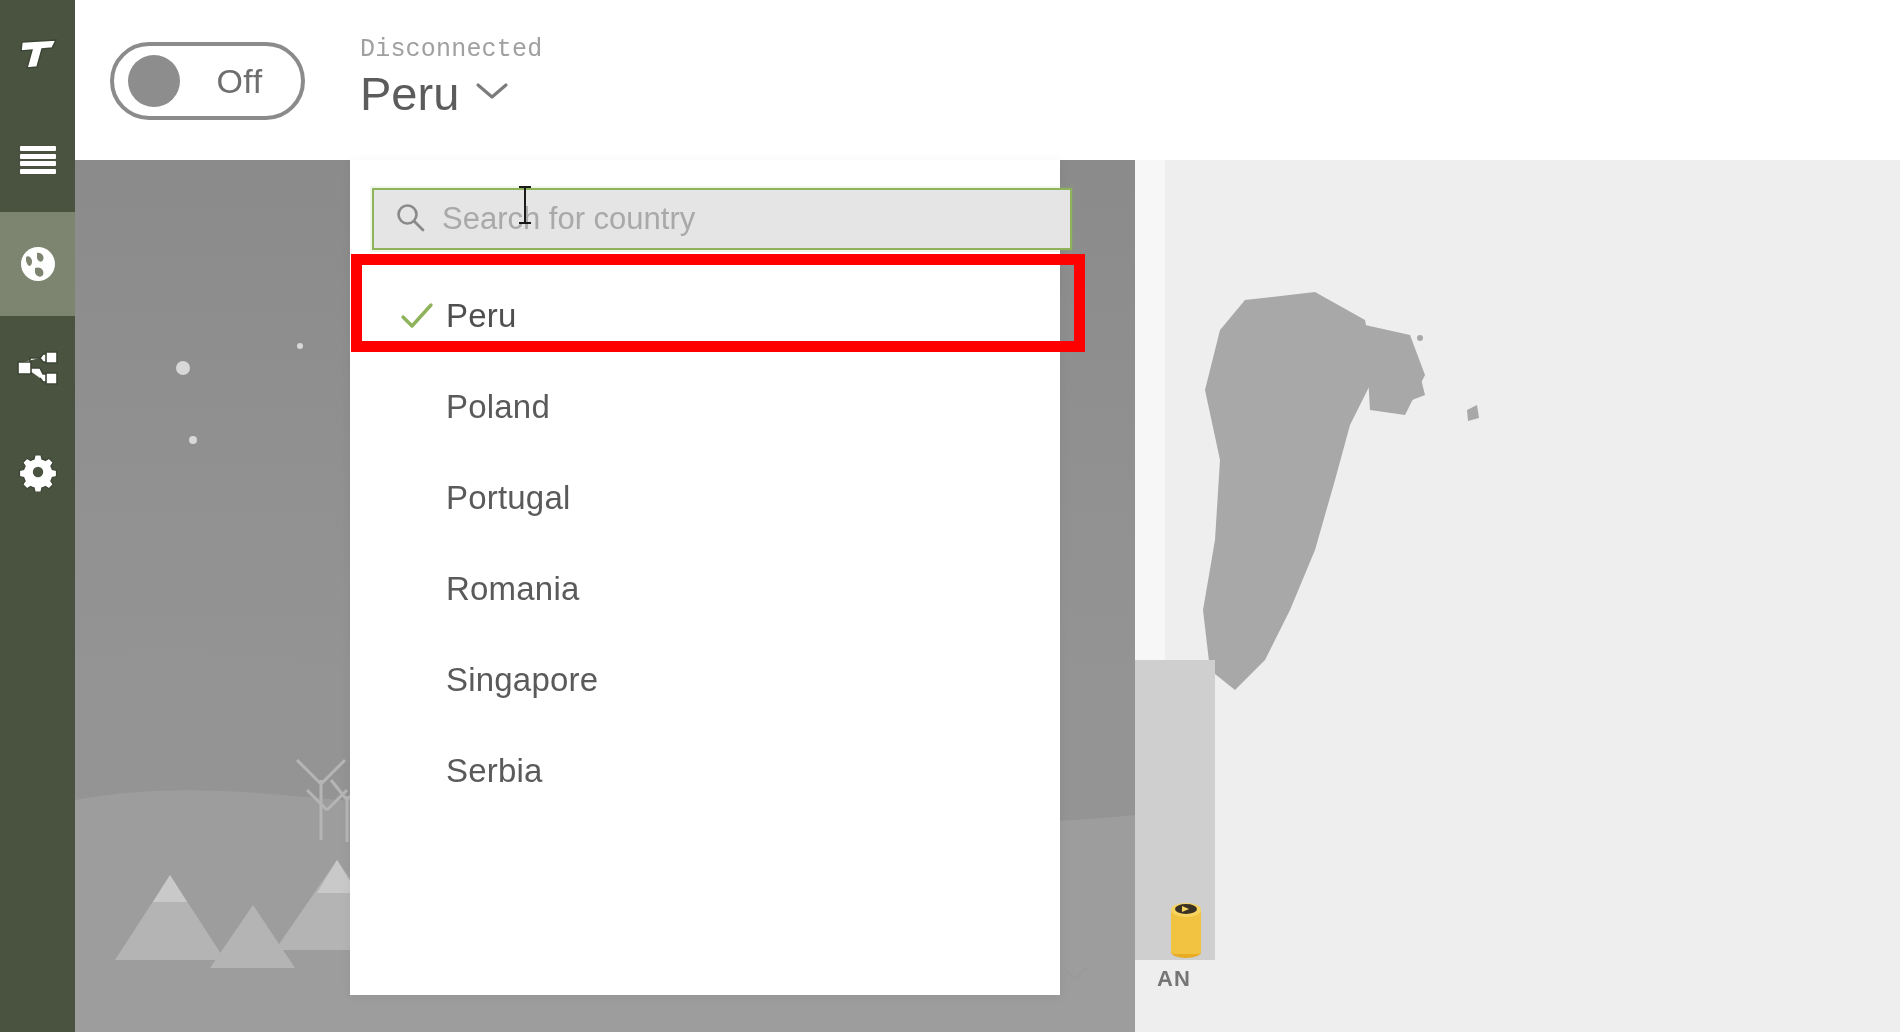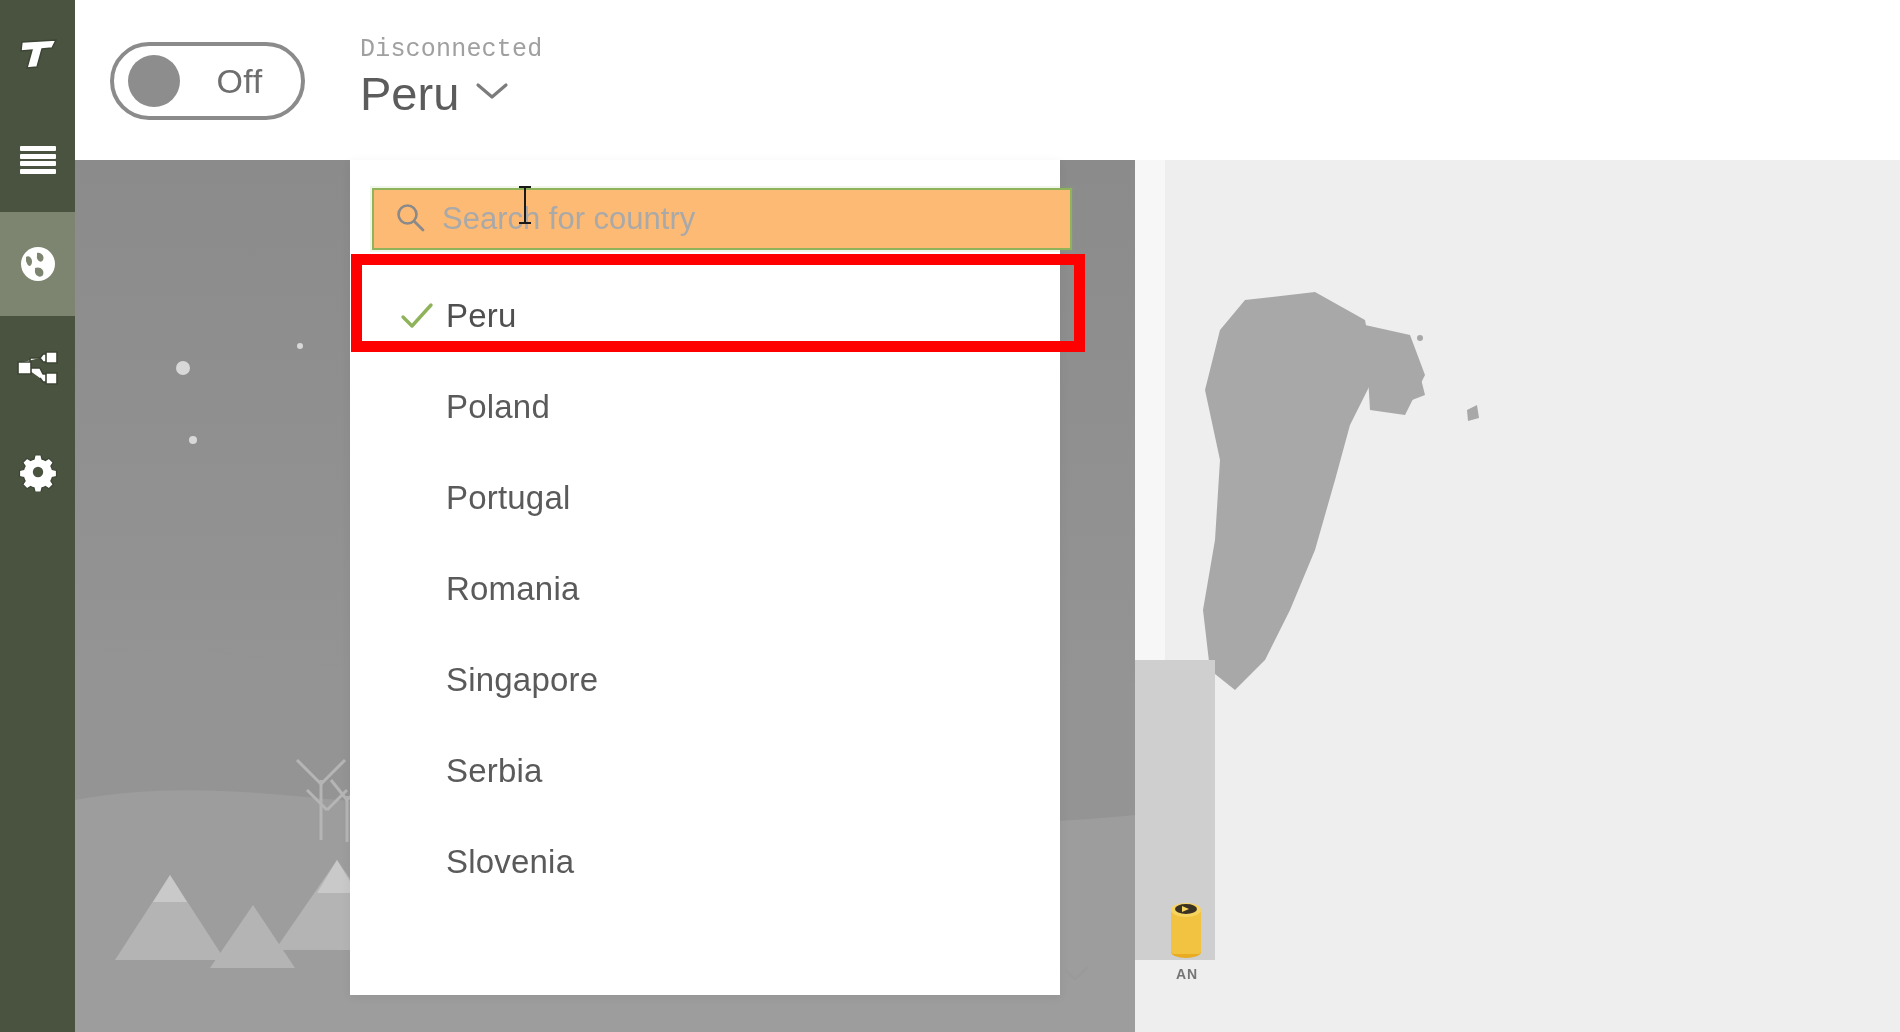--- a/index.html
+++ b/index.html
@@ -146,43 +146,42 @@
   }
 
   
   #marker-a {
     position: absolute;
     left: 1092px; top: 738px;
     width: 38px; height: 62px;
   }
   .marker-label {
     position: absolute;
-    font-size: 14px;
+    font-size: 22px;
     color: #757575;
     letter-spacing: 1px;
     font-weight: 600;
-    margin-left: 19px;
   }
 
   
   #dropdown {
     position: absolute;
     left: 350px; top: 160px;
     width: 710px; height: 835px;
     background: #ffffff;
     z-index: 60;
     box-shadow: 0 2px 10px rgba(0,0,0,0.06);
   }
 
   #search-wrap {
     position: absolute;
     left: 22px; top: 28px;
     width: 700px; height: 62px;
     border: 2px solid #8fb35a;
-    background: #fdba74;
+    background: #e5e5e5;
     display: flex;
     align-items: center;
     padding: 1px 20px;
     box-shadow: 0 0 0 2px rgba(143,179,90,0.12);
   }
   #search-icon { flex: none; margin-right: 16px; }
   #search-input {
     flex: 1;
     border: none;
     outline: none;
@@ -464,24 +463,20 @@
       <div class="country-row">
         <span class="country-check"></span>
         <span class="country-name">Singapore</span>
       </div>
 
       <div class="country-row">
         <span class="country-check"></span>
         <span class="country-name">Serbia</span>
       </div>
 
-      <div class="country-row">
-        <span class="country-check"></span>
-        <span class="country-name">Slovenia</span>
-      </div>
 
     </div>
   </div>
 
   <div id="scroll-chevron">
     <svg width="30" height="18" viewBox="0 0 30 18">
       <path d="M3 3 L15 14 L27 3" stroke="#9a9a9a" stroke-width="2.6" fill="none" stroke-linecap="round" stroke-linejoin="round"></path>
     </svg>
   </div>
 

